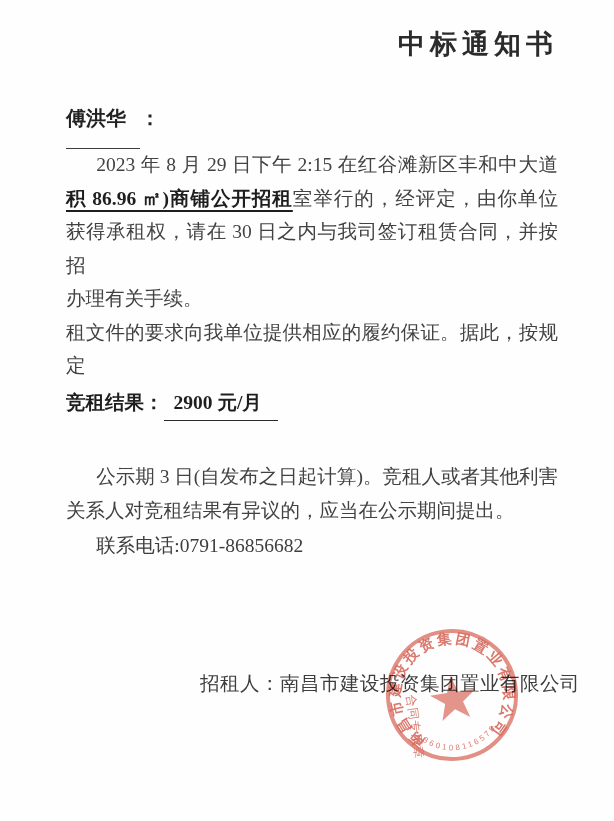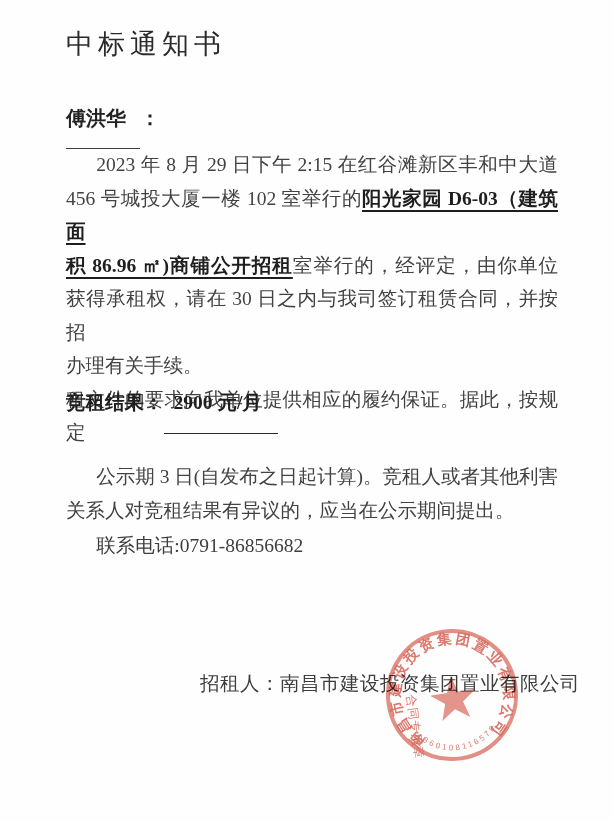--- a/index.html
+++ b/index.html
@@ -6,22 +6,22 @@
   .page {
     position:relative;
     width:614px; height:821px;
     background:#fefefe;
     overflow:hidden;
     font-family:"Liberation Serif","DejaVu Serif",serif;
     color:#424242;
   }
   .doc-title {
     position:absolute; top:26px; left:66px; width:492px;
-    text-align:left;
-    font-size:27px; font-weight:400; letter-spacing:5px;
+    text-align:right;
+    font-size:27px; font-weight:700; letter-spacing:5px;
     color:#2b2b2b;
   }
   .addressee {
     position:absolute; top:105px; left:66px;
     font-size:20px; font-weight:bold; color:#222;
   }
   .addressee .name {
     border-bottom:1.5px solid #3c3c3c;
     padding-right:14px; padding-bottom:19px;
   }
@@ -40,21 +40,21 @@
     font-weight:bold; color:#1e1e1e;
     text-decoration:underline; text-underline-offset:5px;
     text-decoration-thickness:1.5px;
   }
   .result-line {
     position:absolute; top:389px; left:66px;
     font-size:19.5px; font-weight:bold; color:#1e1e1e;
   }
   .result-line .value {
     border-bottom:1.5px solid #2a2a2a;
-    padding:0 16px 20px 10px;
+    padding:0 16px 7px 10px;
   }
   .contact-block {
     position:absolute; top:529px; left:66px; width:492px;
     font-size:19.5px; line-height:34px; color:#3d3d3d;
   }
   .contact-block div { text-indent:1.55em; }
   .sign-lessor {
     position:absolute; top:670px; left:200px;
     font-size:19.5px; color:#3d3d3d; letter-spacing:0.5px;
   }
@@ -84,21 +84,20 @@
 <body>
 
 <div class="page">
 
   <div class="doc-title">中标通知书</div>
 
   <div class="addressee"><span class="name">傅洪华</span><span>：</span></div>
 
   <div class="para body-para">
       <div class="doc-line indent justify"><span class="seg-normal">2023 年 8 月 29 日下午 2:15 在红谷滩新区丰和中大道</span></div>
-      <div class="doc-line justify"><span class="seg-normal">456 号城投大厦一楼 102 室举行的</span><span class="seg-bold-underline">阳光家园 D6-03（建筑面</span></div>
       <div class="doc-line justify"><span class="seg-bold-underline">积 86.96 ㎡)商铺公开招租</span><span class="seg-normal">室举行的，经评定，由你单位</span></div>
       <div class="doc-line justify"><span class="seg-normal">获得承租权，请在 30 日之内与我司签订租赁合同，并按招</span></div>
       <div class="doc-line"><span class="seg-normal">办理有关手续。</span></div>
       <div class="doc-line justify"><span class="seg-normal">租文件的要求向我单位提供相应的履约保证。据此，按规定</span></div>
     </div>
 
   <div class="result-line"><span>竞租结果：</span><span class="value">2900 元/月</span></div>
 
   <div class="para notice-para">
       <div class="doc-line indent justify"><span class="seg-normal">公示期 3 日(自发布之日起计算)。竞租人或者其他利害</span></div>

